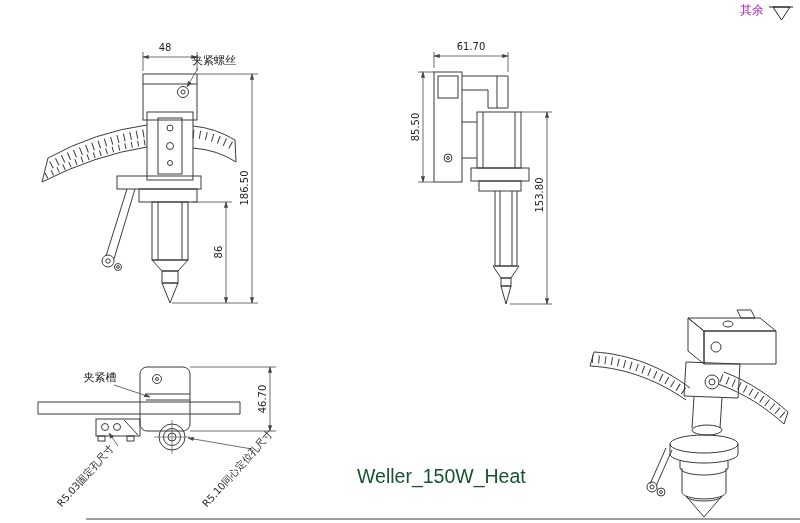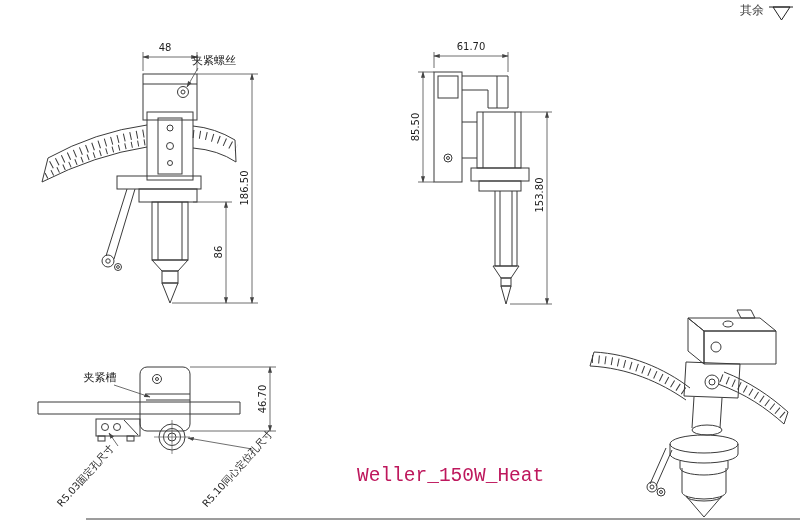--- a/index.html
+++ b/index.html
@@ -5,24 +5,24 @@
   html,body{margin:0;padding:0;background:#ffffff;}
   #canvas{position:relative;width:800px;height:523px;background:#ffffff;overflow:hidden;
           font-family:"DejaVu Sans",sans-serif;}
   #draw{position:absolute;left:0;top:0;}
   .ln{stroke:#3b3b3b;fill:none;stroke-width:1;stroke-linecap:butt;stroke-linejoin:miter;}
   .thin{stroke:#5a5a5a;fill:none;stroke-width:.7;}
   .dm{stroke:#4a4a4a;fill:none;stroke-width:.8;}
   .tk{fill:none;stroke:#3b3b3b;stroke-dasharray:1 5.5;}
   .txt{font-family:"DejaVu Sans",sans-serif;font-size:10px;fill:#1d1d1d;stroke:none;}
   .cjk{font-size:11px;}
-  .title{position:absolute;left:357px;top:465px;font-family:Liberation Mono, monospace;
-         font-size:19.5px;line-height:23px;color:#be185d;}
+  .title{position:absolute;left:357px;top:465px;font-family:Liberation Sans, sans-serif;
+         font-size:19.5px;line-height:23px;color:#14532d;}
   .corner{position:absolute;left:740px;top:2px;display:flex;align-items:flex-start;gap:2px;
-          font-size:12px;color:#404040;font-family:"DejaVu Sans",sans-serif;}
+          font-size:12px;color:#a21caf;font-family:"DejaVu Sans",sans-serif;}
 </style>
 </head>
 <body>
 
 <div id="canvas">
 
 <svg id="draw" width="800" height="523" viewBox="0 0 800 523">
   <defs>
     <marker id="arr" viewBox="0 0 10 10" refX="9" refY="5" markerWidth="8" markerHeight="8" orient="auto-start-reverse">
       <path d="M0,1.8 L10,5 L0,8.2 Z" fill="#444"></path>

